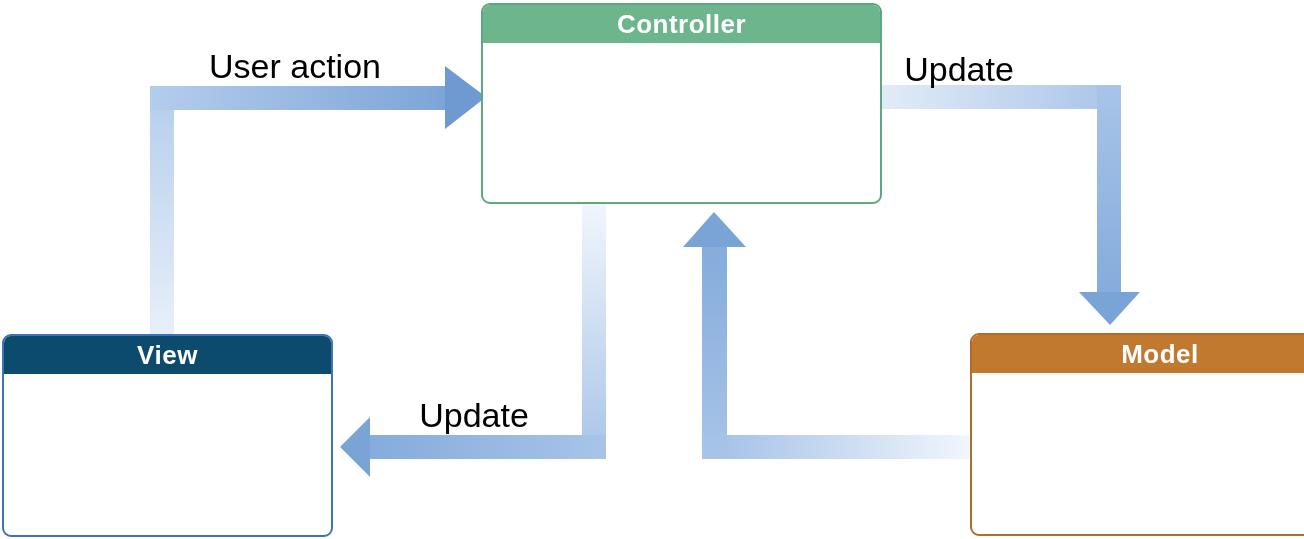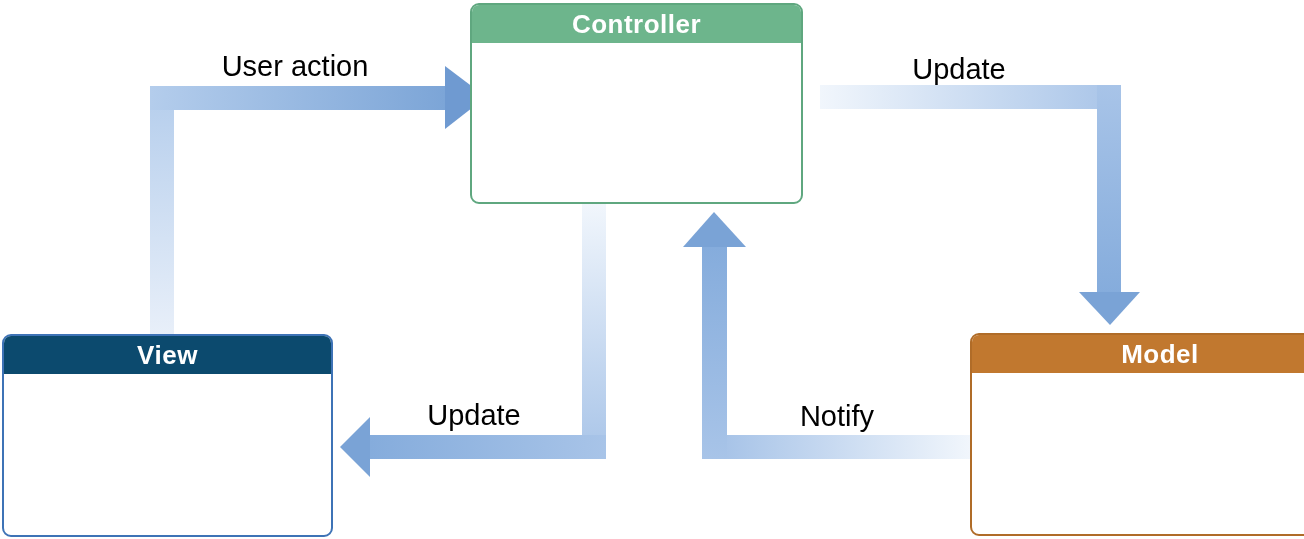--- a/index.html
+++ b/index.html
@@ -28,27 +28,27 @@
     height: 38px;
     display: flex;
     align-items: center;
     justify-content: center;
     color: #ffffff;
     font-weight: bold;
     font-size: 26px;
     letter-spacing: 0.5px;
   }
   .node-body { background: #ffffff; }
-  .node-controller { left: 470px; top: 3px;   width: 333px; height: 201px; border-color: #5fa77f; }
+  .node-controller { left: 481px; top: 3px;   width: 401px; height: 201px; border-color: #5fa77f; }
   .node-view       { left: 2px;   top: 334px; width: 331px; height: 203px; border-color: #3e73b6; }
   .node-model      { left: 970px; top: 333px; width: 380px; height: 203px; border-color: #b06c28; }
   .edge-label {
     position: absolute;
     width: 190px;
-    font-size: 29px;
+    font-size: 34px;
     line-height: 26px;
     color: #000000;
     text-align: center;
     white-space: nowrap;
   }
   .label-user-action  { left: 200px; top: 53px; }
   .label-update-model { left: 864px; top: 56px; }
   .label-update-view  { left: 379px; top: 402px; }
   .label-notify       { left: 742px; top: 403px; }
 </style>
@@ -132,15 +132,14 @@
     <div class="node-header" style="background-color: rgb(193, 120, 47);">Model</div>
     <div class="node-body"></div>
   </div>
 
   <div class="edge-label label-user-action">User action</div>
 
   <div class="edge-label label-update-model">Update</div>
 
   <div class="edge-label label-update-view">Update</div>
 
-  <div class="edge-label label-notify">Notify</div>
 
 </div>
 
 </body></html>

